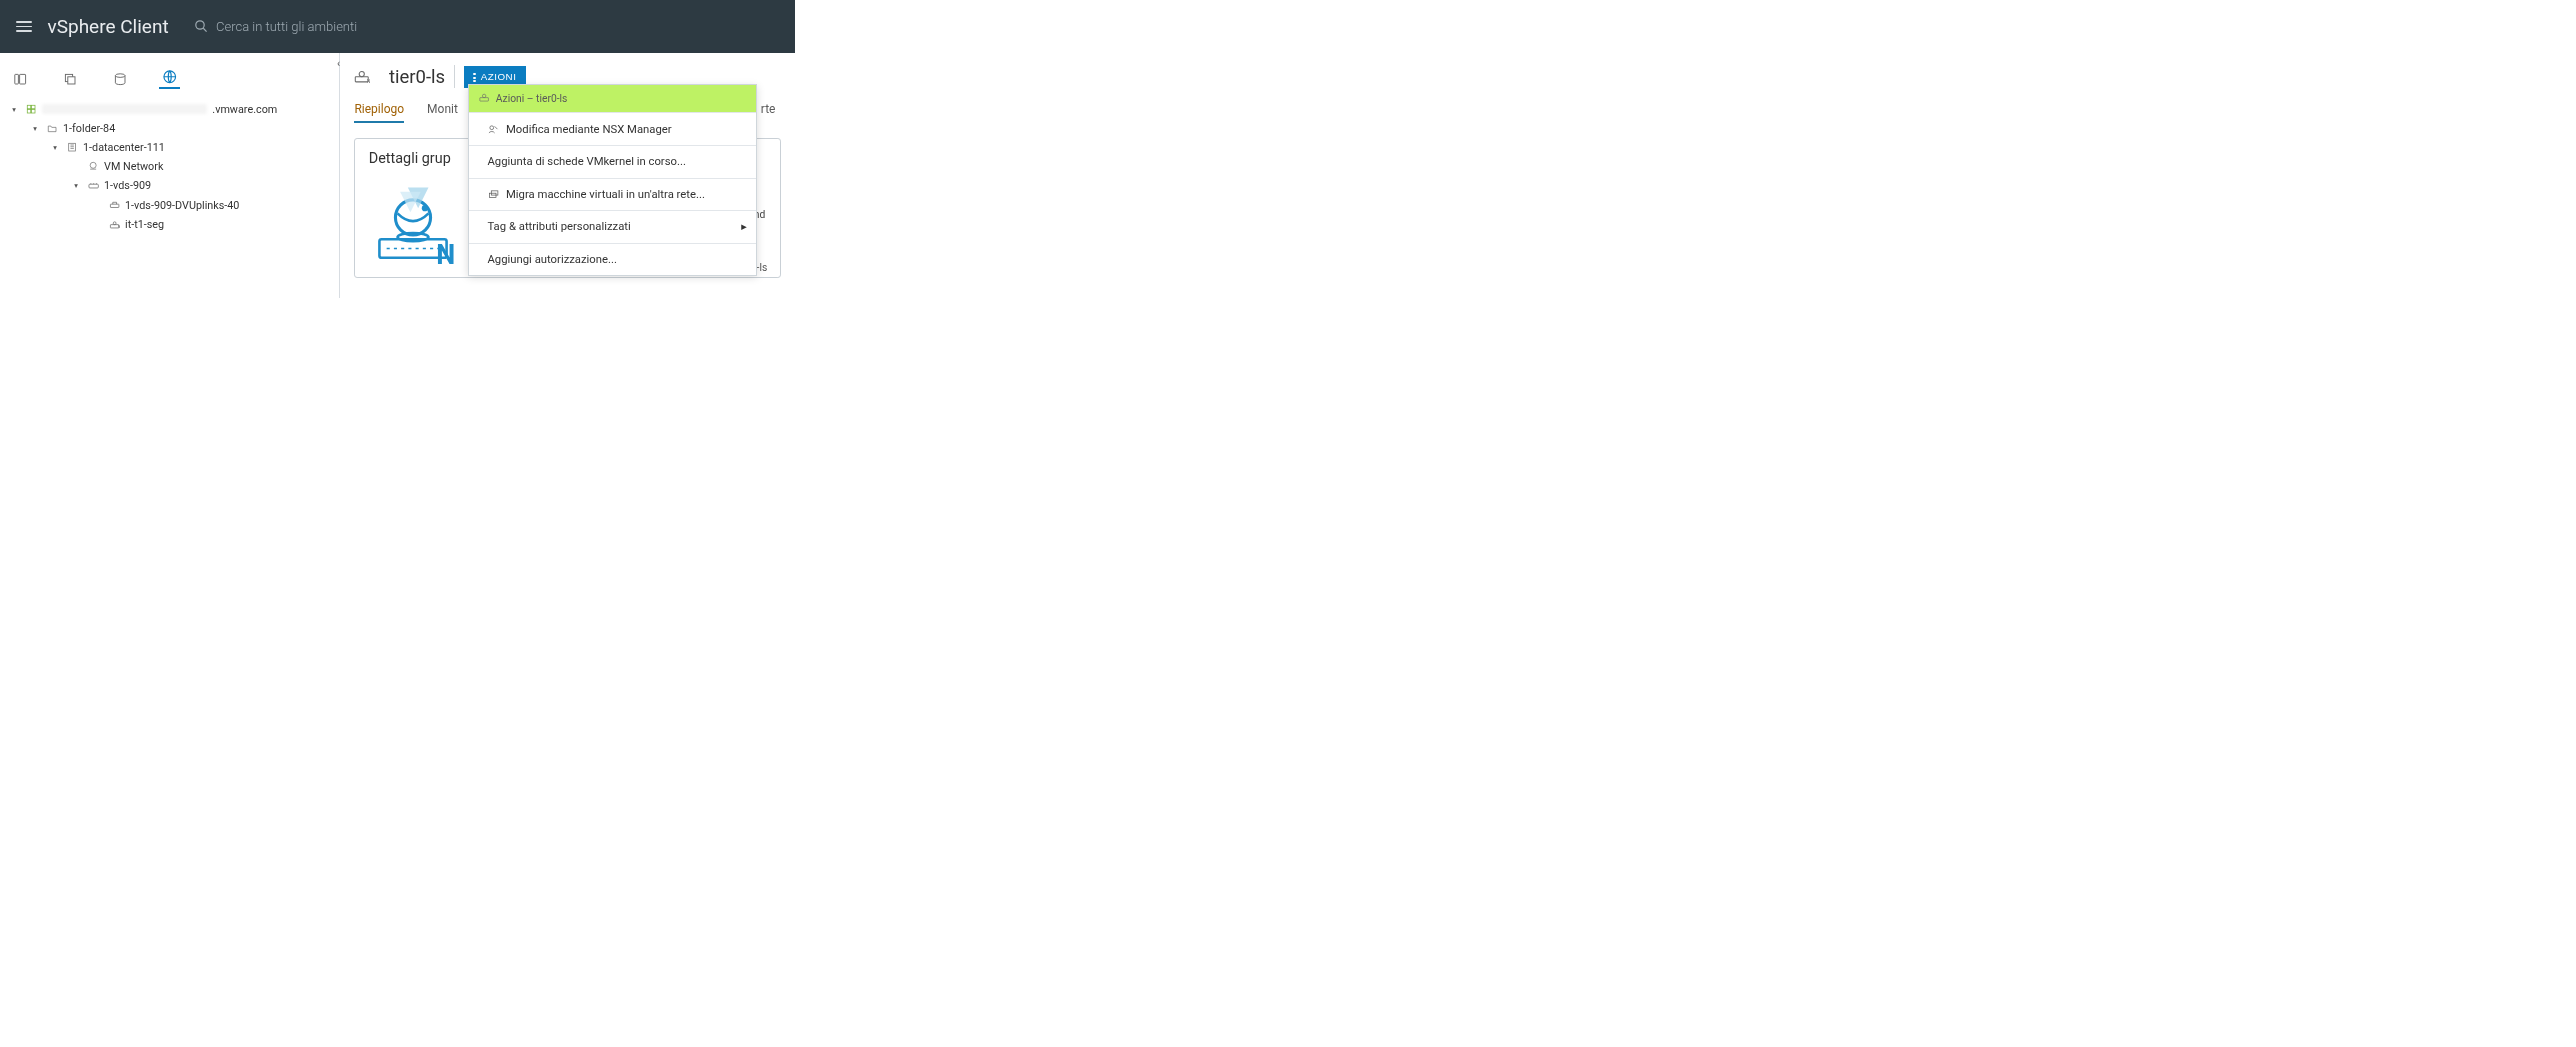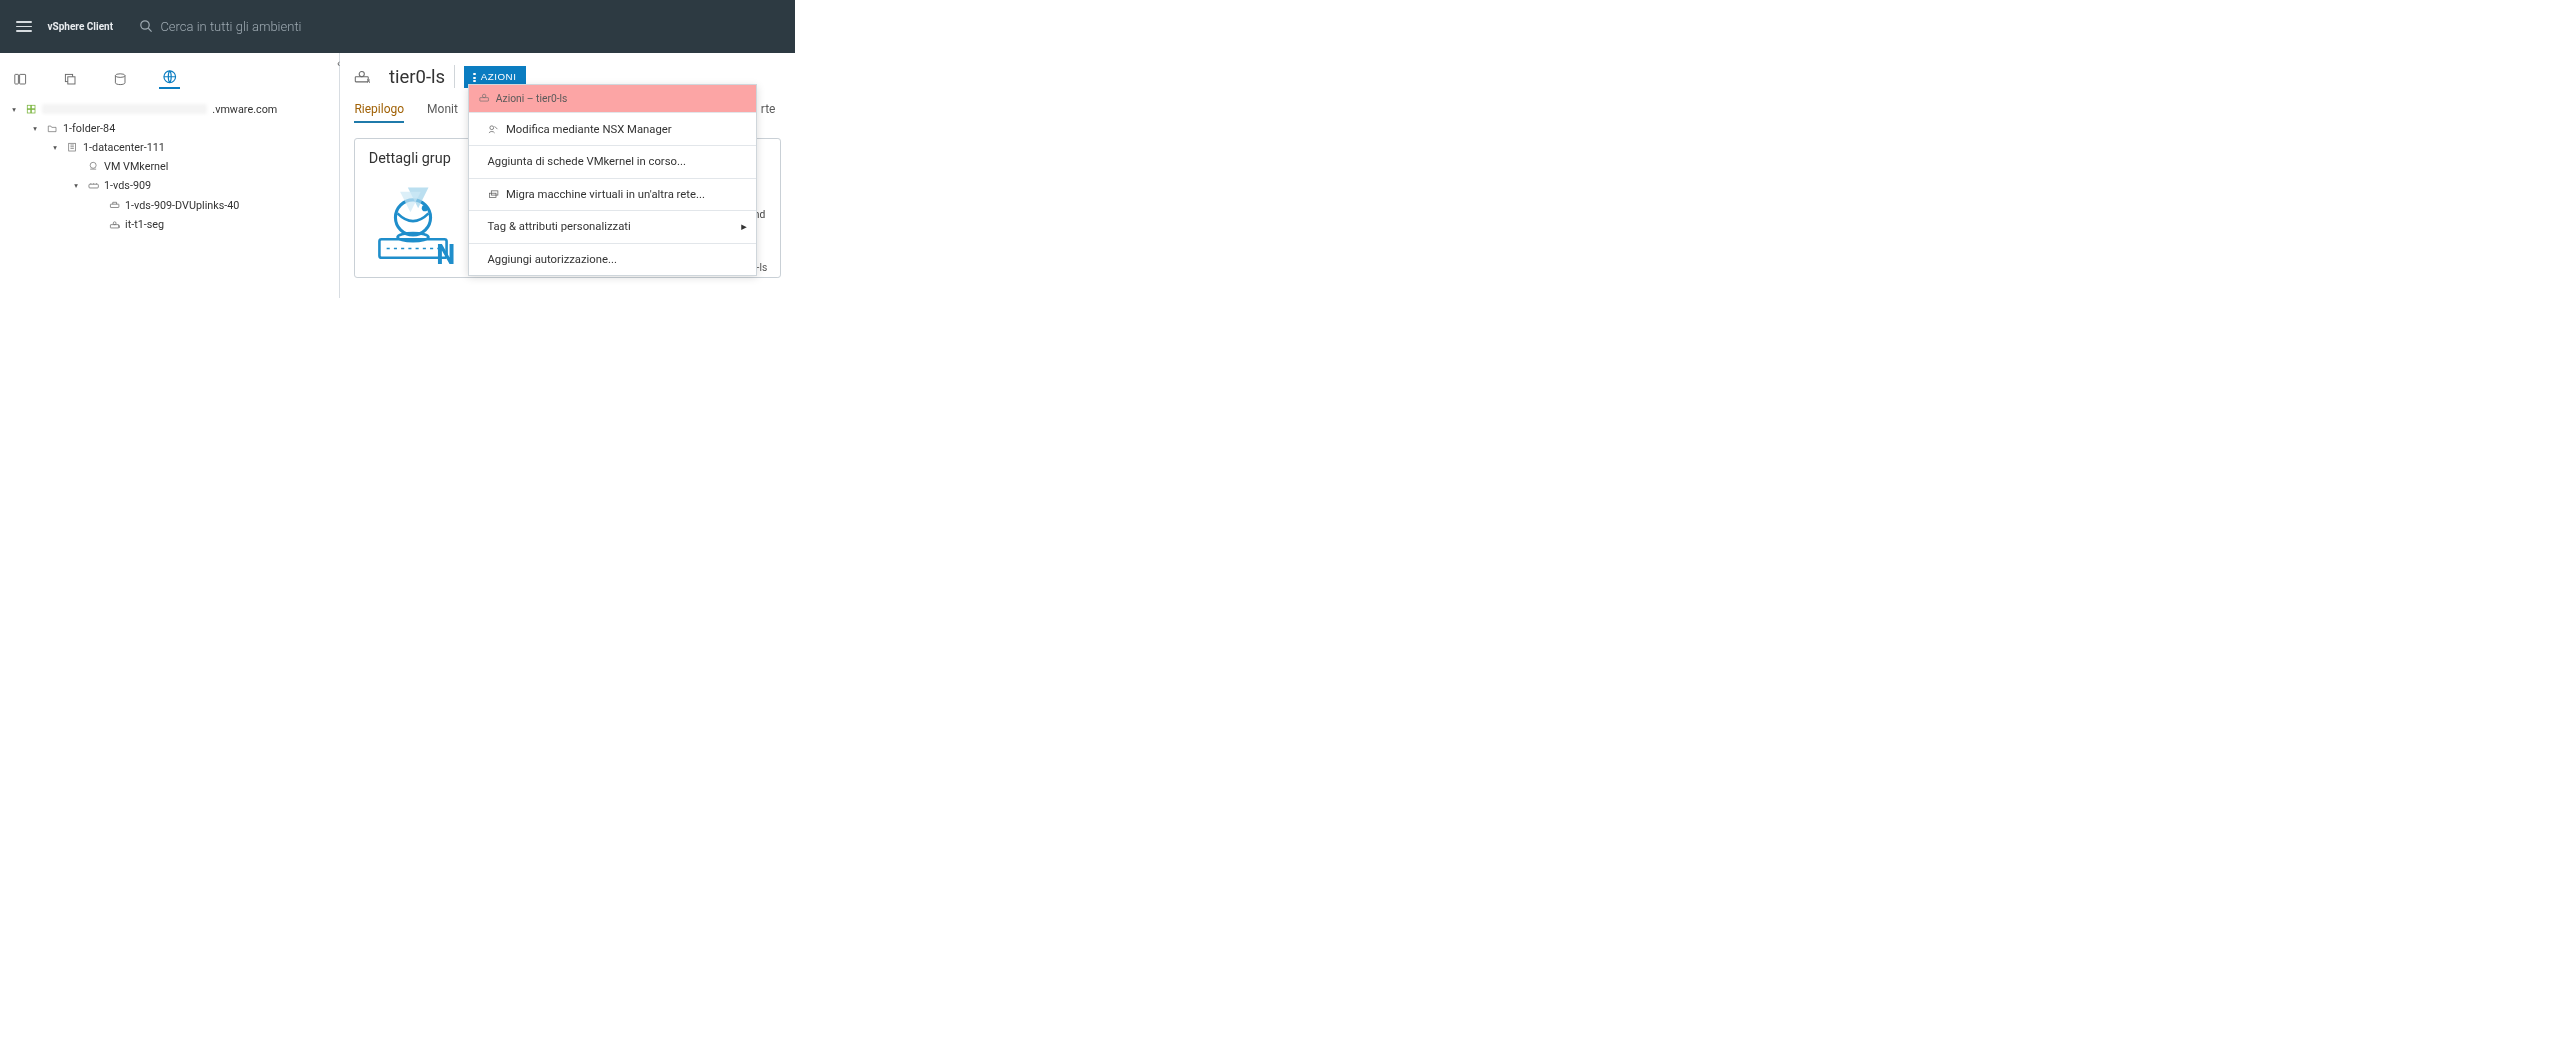--- a/index.html
+++ b/index.html
@@ -28,22 +28,22 @@
     }
     .hamburger span {
       display: block;
       width: 16.5px;
       height: 1.5px;
       background: #d7dce0;
       border-radius: 1px;
     }
     .app-title {
       color: #e9ecef;
-      font-size: 10px;
-      font-weight: 700;
+      font-size: 19px;
+      font-weight: 400;
     }
     .search-wrap {
       display: flex;
       align-items: center;
       gap: 7.2px;
       margin-left: 10.3px;
       justify-content: center;
     }
     .search-icon svg { display:block; }
     .search-placeholder {
@@ -216,21 +216,21 @@
       position: absolute;
       top: 31px;
       left: 128px;
       width: 289px;
       background: #fff;
       border: 0.5px solid #cfd6db;
       box-shadow: 0 2.1px 8.2px rgba(0,0,0,0.15);
       z-index: 10;
     }
     .dropdown-header {
-      background: #fca5a5;
+      background: #bef264;
       padding: 7.2px 10.3px;
       font-size: 10.3px;
       color: #5a5a5a;
       display: flex;
       align-items: center;
       gap: 6.2px;
     }
     .dropdown-item {
       padding: 9.3px 10.3px 9.3px 18.5px;
       font-size: 11.3px;
@@ -343,21 +343,21 @@
       </div>
 
       <div class="tree-row indent-4">
         <span class="spacer-caret"></span>
         <span class="node-icon">
           <svg width="10.3" height="10.3" viewBox="0 0 24 24" fill="none" stroke="#6a6a6a" stroke-width="1.6">
               <circle cx="12" cy="10" r="7"></circle>
               <line x1="5" y1="19" x2="19" y2="19"></line>
             </svg>
         </span>
-        <span class="label">VM VMkernel</span>
+        <span class="label">VM Network</span>
       </div>
 
       <div class="tree-row indent-4">
         <span class="caret">▾</span>
         <span class="node-icon">
           <svg width="11.3" height="8.2" viewBox="0 0 24 16" fill="none" stroke="#6a6a6a" stroke-width="1.6">
               <rect x="2" y="4" width="20" height="8" rx="2"></rect>
               <line x1="6" y1="4" x2="6" y2="2"></line>
               <line x1="12" y1="4" x2="12" y2="2"></line>
               <line x1="18" y1="4" x2="18" y2="2"></line>

